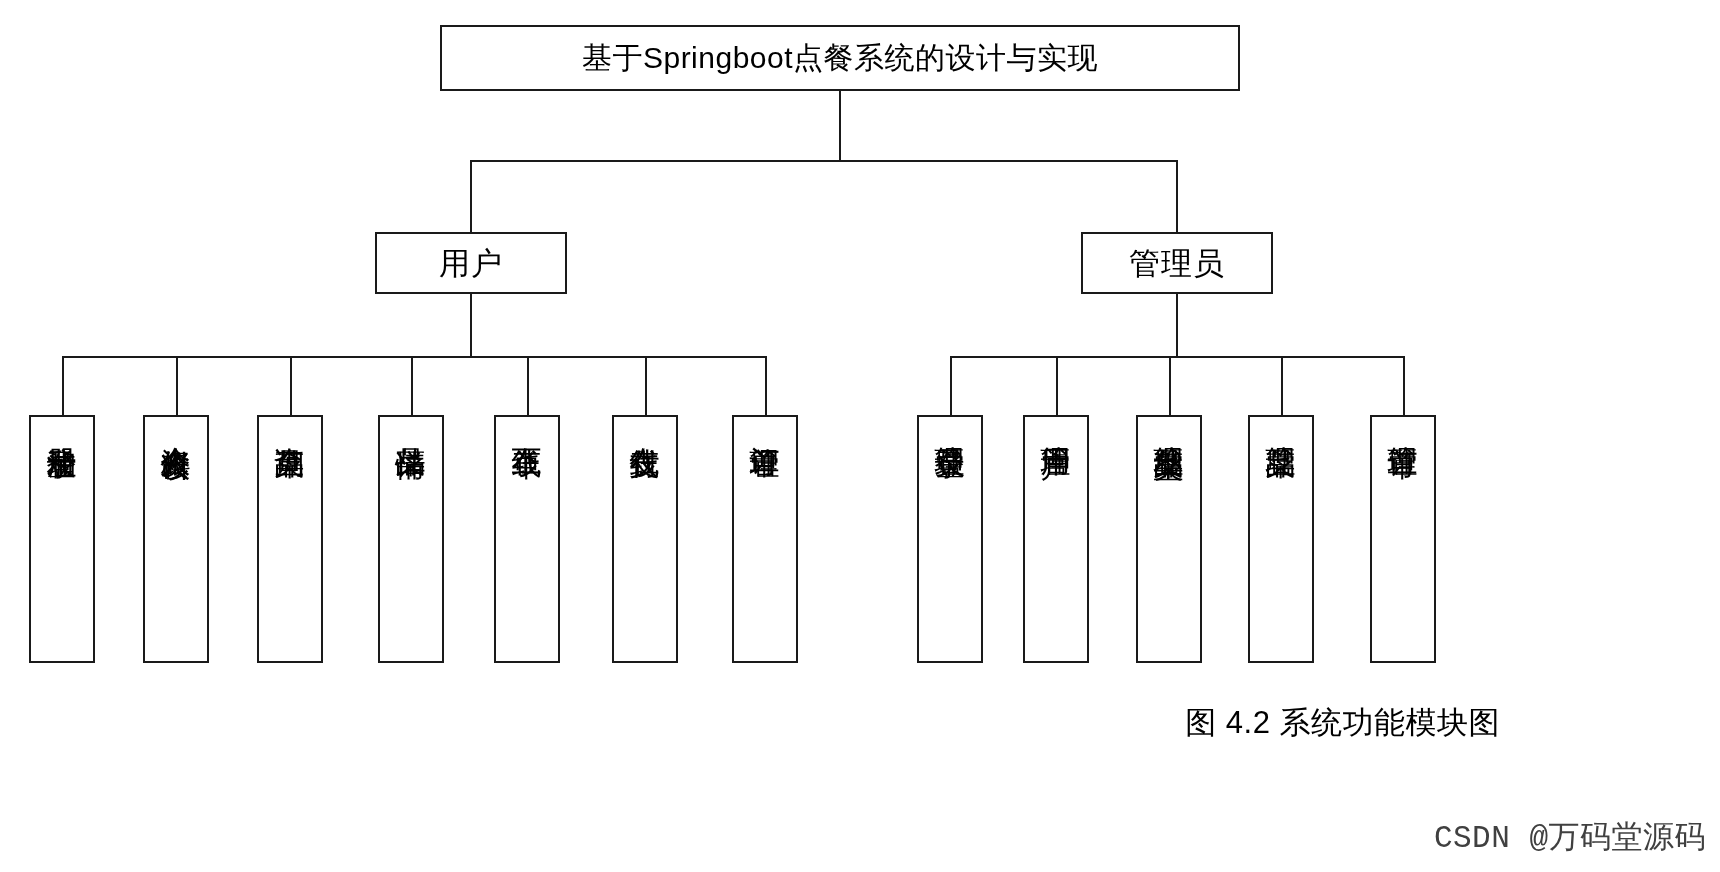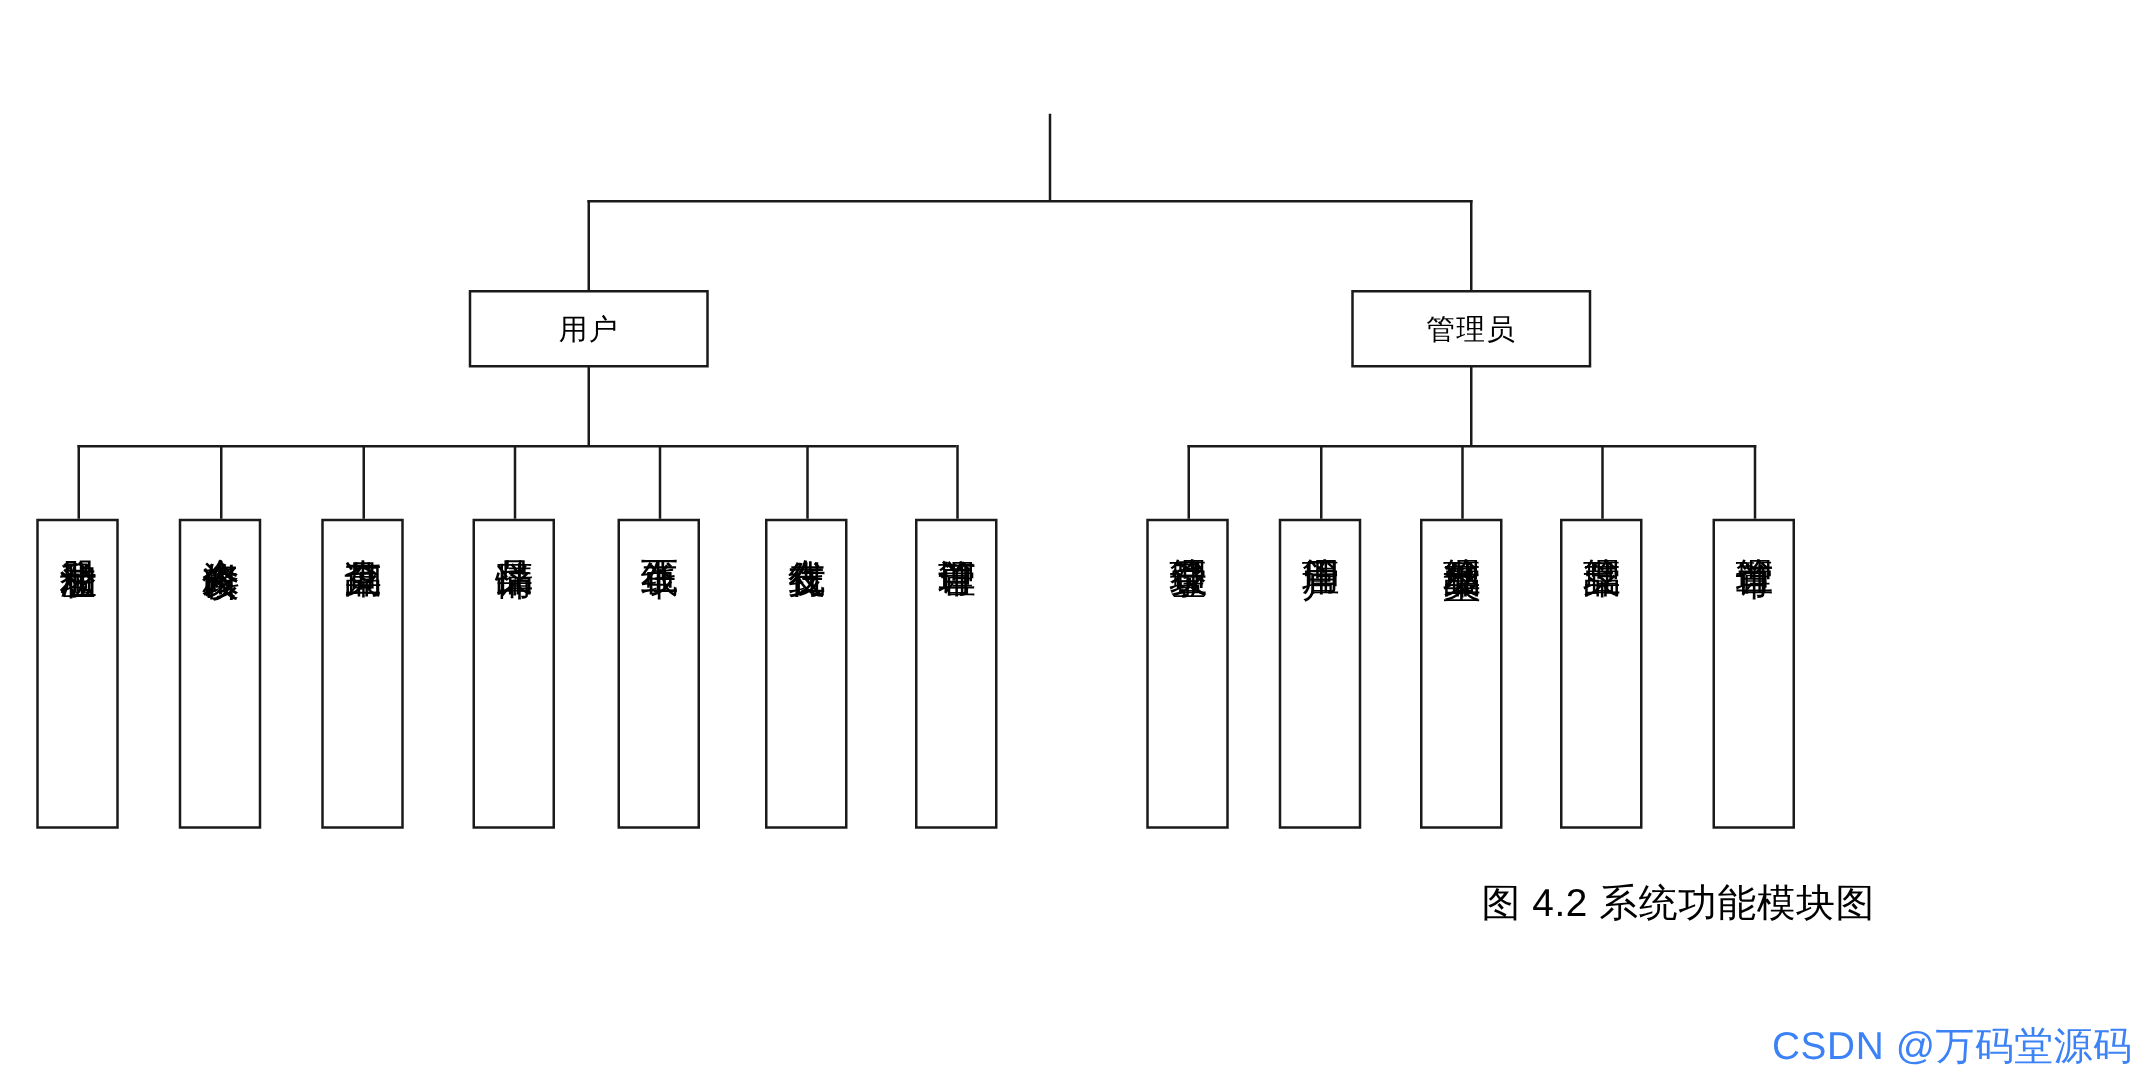--- a/index.html
+++ b/index.html
@@ -44,21 +44,21 @@
     white-space: nowrap;
   }
   .node-mid {
     width: 192px;
     height: 62px;
     top: 232px;
   }
   .node-mid.user { left: 375px; }
   .node-mid.admin { left: 1081px; }
   .node-mid .node-label {
-    font-size: 23px;
+    font-size: 31px;
     line-height: 1;
     letter-spacing: 1px;
     white-space: nowrap;
   }
 
   
   .node-leaf {
     top: 415px;
     width: 66px;
     height: 248px;
@@ -92,30 +92,34 @@
     width: 1500px;
     text-align: right;
     font-size: 31px;
     letter-spacing: 0.5px;
   }
   .watermark {
     position: absolute;
     right: 14px;
     bottom: 14px;
     font-size: 31px;
-    color: #3b82f6;
+    color: #404040;
     letter-spacing: 0.5px;
     white-space: nowrap;
+    font-family: Liberation Mono, monospace;
   }
 </style>
 </head>
 <body>
 
 <div id="canvas">
 
+  <div class="node node-root">
+    <span class="node-label">基于Springboot点餐系统的设计与实现</span>
+  </div>
 
   <div class="line line-v" style="left:839px; top:91px; height:70px;"></div>
 
   <div class="line line-h" style="left:470px; top:160px; width:708px;"></div>
 
   <div class="line line-v" style="left:470px; top:160px; height:73px;"></div>
   <div class="line line-v" style="left:1176px; top:160px; height:73px;"></div>
 
   <div class="node node-mid user">
     <span class="node-label">用户</span>

